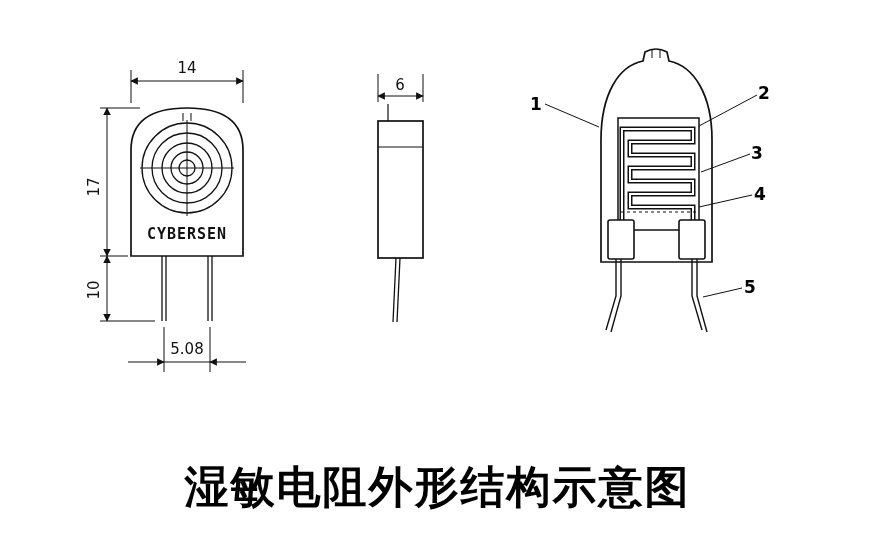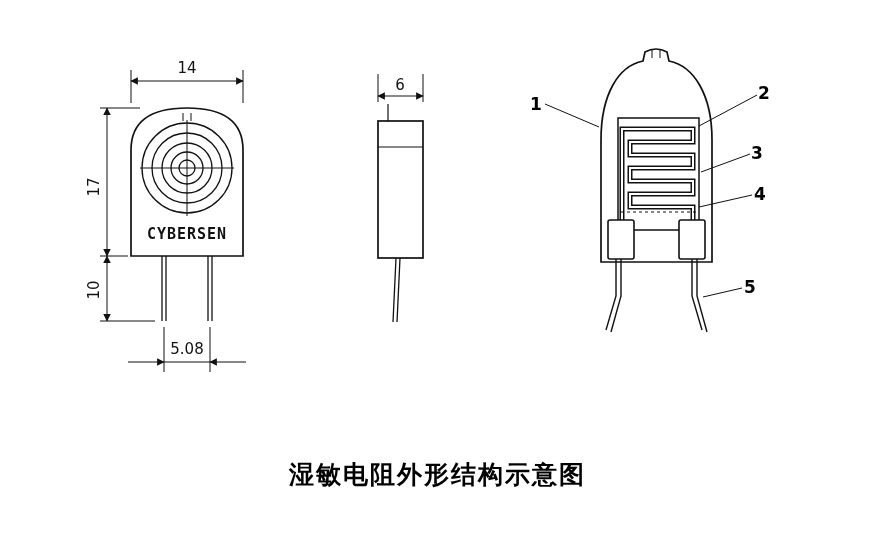--- a/index.html
+++ b/index.html
@@ -15,21 +15,21 @@
     background: #ffffff;
     overflow: hidden;
   }
   svg { position: absolute; top: 0; left: 0; }
   .caption {
     position: absolute;
     top: 458px;
     left: 0;
     width: 875px;
     text-align: center;
-    font-size: 25px;
+    font-size: 44px;
     font-weight: bold;
     color: #000;
     letter-spacing: 2px;
     font-family: "DejaVu Sans", "Liberation Sans", sans-serif;
   }
   .dim-text {
     font-size: 15px;
     fill: #111;
     font-family: "DejaVu Sans", "Liberation Sans", sans-serif;
   }

